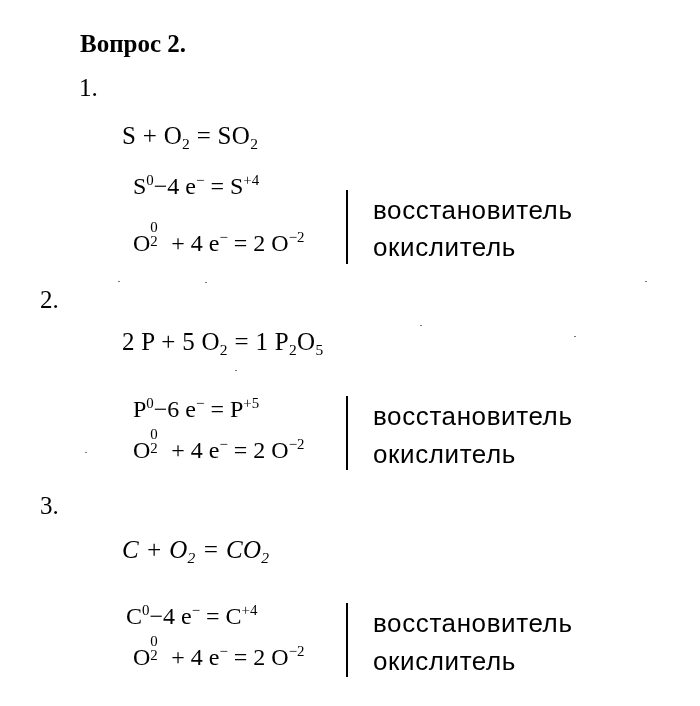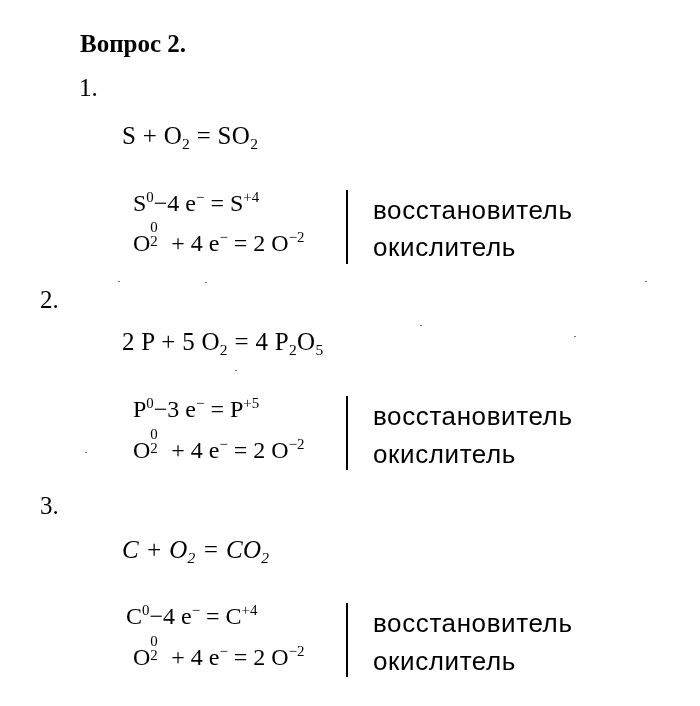--- a/index.html
+++ b/index.html
@@ -23,30 +23,30 @@
     .dot { position:absolute; width:2px; height:1px; background:#777; }
   </style>
 </head>
 <body>
 
 <div class="abs title" style="left:40px; top:30px;margin-left:40px;">Вопрос 2.</div>
 
 <div class="abs num" style="left:79px; top:74px;">1.</div>
 <div class="abs eq" style="left:122px; top:122px;"><span>S + O</span><sub>2</sub><span> = SO</span><sub>2</sub></div>
 
-<div class="abs half" style="left:133px; top:190px;"><span>S</span><sup>0</sup><span>−4 e</span><sup>−</sup><span> = S</span><sup>+4</sup></div>
+<div class="abs half" style="left:133px; top:173px;"><span>S</span><sup>0</sup><span>−4 e</span><sup>−</sup><span> = S</span><sup>+4</sup></div>
 <div class="abs half" style="left:133px; top:227px;"><span>O</span><span class="ss"><span class="u">0</span><span class="d">2</span></span><span> + 4 e</span><sup>−</sup><span> = 2 O</span><sup>−2</sup></div>
 <div class="bar" style="left:346px; top:190px; height:74px;"></div>
 <div class="abs lbl" style="left:373px; top:195px;">восстановитель</div>
 <div class="abs lbl" style="left:373px; top:232px;">окислитель</div>
 
 <div class="abs num" style="left:40px; top:286px;">2.</div>
-<div class="abs eq" style="left:122px; top:328px;"><span>2 P + 5 O</span><sub>2</sub><span> = 4 P</span><sub>2</sub><span>O</span><sub>5</sub></div>
+<div class="abs eq" style="left:122px; top:328px;"><span>2 P + 5 O</span><sub>2</sub><span> = 1 P</span><sub>2</sub><span>O</span><sub>5</sub></div>
 
-<div class="abs half" style="left:133px; top:396px;"><span>P</span><sup>0</sup><span>−3 e</span><sup>−</sup><span> = P</span><sup>+5</sup></div>
+<div class="abs half" style="left:133px; top:396px;"><span>P</span><sup>0</sup><span>−6 e</span><sup>−</sup><span> = P</span><sup>+5</sup></div>
 <div class="abs half" style="left:133px; top:434px;"><span>O</span><span class="ss"><span class="u">0</span><span class="d">2</span></span><span> + 4 e</span><sup>−</sup><span> = 2 O</span><sup>−2</sup></div>
 <div class="bar" style="left:346px; top:396px; height:74px;"></div>
 <div class="abs lbl" style="left:373px; top:401px;">восстановитель</div>
 <div class="abs lbl" style="left:373px; top:439px;">окислитель</div>
 
 <div class="abs num" style="left:40px; top:492px;">3.</div>
 <div class="abs eq" style="left:122px; top:536px;font-style:italic;"><span>C + O</span><sub>2</sub><span> = CO</span><sub>2</sub></div>
 
 <div class="abs half" style="left:126px; top:603px;"><span>C</span><sup>0</sup><span>−4 e</span><sup>−</sup><span> = C</span><sup>+4</sup></div>
 <div class="abs half" style="left:133px; top:641px;"><span>O</span><span class="ss"><span class="u">0</span><span class="d">2</span></span><span> + 4 e</span><sup>−</sup><span> = 2 O</span><sup>−2</sup></div>

